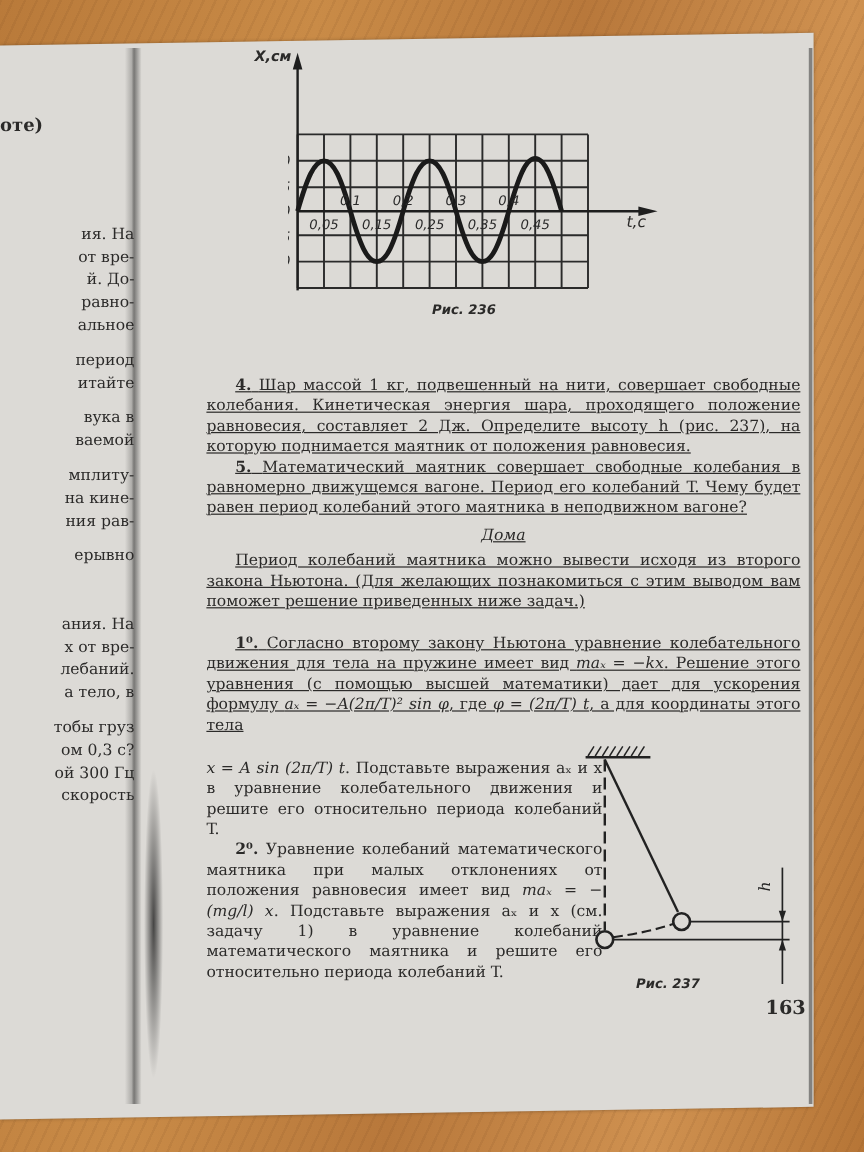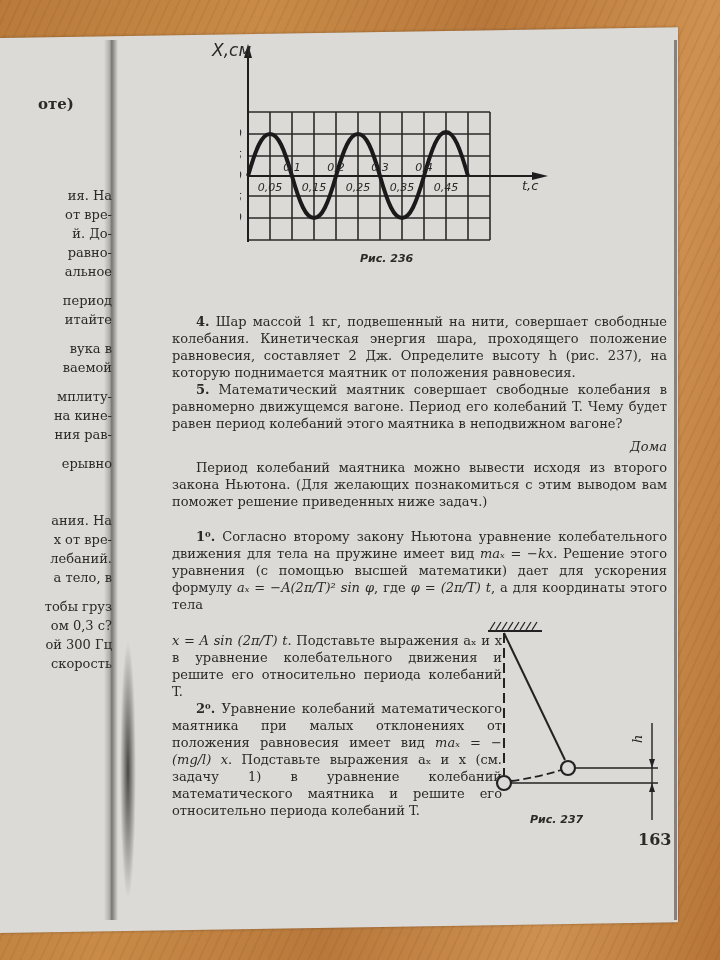--- a/index.html
+++ b/index.html
@@ -16,43 +16,43 @@
     background:linear-gradient(90deg,transparent,rgba(40,40,40,0.25) 40%,rgba(20,20,20,0.5) 55%,transparent);}
   .fold-dark{position:absolute;left:120px;top:640px;width:16px;height:260px;
     background:radial-gradient(ellipse at center,rgba(20,20,20,0.75),transparent 70%);}
   .left-col{position:absolute;left:0;top:95px;width:112px;font-size:13px;line-height:19px;text-align:right;}
   .left-col .lline{white-space:nowrap;overflow:hidden;text-align:right;}
   .left-col .gap{height:10px;}
   .left-title{font-weight:bold;font-size:15px;text-align:left;margin-bottom:72px;}
   .main{position:absolute;left:160px;top:40px;width:510px;}
   .chart{position:absolute;left:80px;top:0px;width:320px;height:240px;}
   .fig-cap{font-size:11px;font-weight:bold;font-family:"DejaVu Sans",sans-serif;font-style:italic;}
-  .text-block{position:absolute;left:12px;width:495px;font-size:13px;line-height:17px;text-align:justify;}
+  .text-block{position:absolute;left:12px;width:495px;font-size:13px;line-height:17px;text-align:justify;text-decoration:underline;}
   .text-block p{margin:0;text-indent:24px;}
   .text-block b{font-weight:bold;}
-  .home-h{text-align:right;font-style:italic;font-size:13px;margin:6px 0 4px 0;}
+  .home-h{text-align:center;font-style:italic;font-size:13px;margin:6px 0 4px 0;}
   .narrow{position:absolute;left:12px;width:330px;font-size:13px;line-height:17px;text-align:justify;}
   .narrow p{margin:0;text-indent:24px;}
   .narrow p.cont{text-indent:0;}
   .pend{position:absolute;left:320px;top:575px;width:190px;height:240px;}
   .page-no{position:absolute;left:478px;top:790px;font-size:16px;font-weight:bold;}
   i.m{font-style:italic;}
 </style>
 </head>
 <body>
 
 <div class="wood-grain"></div>
 
 <div class="paper"></div>
 <div class="paper-right-edge"></div>
 <div class="fold"></div>
 <div class="fold-dark"></div>
 
 <div class="left-col">
-  <div class="left-title" style="text-align:center">оте)</div>
+  <div class="left-title" style="text-align:left">оте)</div>
   <div>
     <div class="lline">ия. На</div>
     <div class="lline">от вре-</div>
     <div class="lline">й. До-</div>
     <div class="lline">равно-</div>
     <div class="lline">альное</div>
   </div>
   <div class="gap"></div>
   <div>
     <div class="lline">период</div>
@@ -136,21 +136,21 @@
         <text x="96" y="131">0,2</text>
         <text x="140" y="131">0,3</text>
         <text x="184" y="131">0,4</text>
         <text x="30" y="151">0,05</text>
         <text x="74" y="151">0,15</text>
         <text x="118" y="151">0,25</text>
         <text x="162" y="151">0,35</text>
         <text x="206" y="151">0,45</text>
       </g>
     </svg>
-    <div style="position:absolute;left:-28px;top:0px;font-family:'DejaVu Sans',sans-serif;font-style:italic;font-size:17px;">X,см</div>
+    <div style="position:absolute;left:-28px;top:0px;font-family:'DejaVu Sans',sans-serif;font-style:italic;font-size:12px;font-weight:bold;">X,см</div>
     <div style="position:absolute;left:282px;top:138px;font-family:'DejaVu Sans',sans-serif;font-style:italic;font-size:13px;">t,c</div>
     <div class="fig-cap" style="position:absolute;left:120px;top:212px;">Рис. 236</div>
   </div>
 
   <div class="text-block" style="top:273px;">
     <p><b>4.</b> <span>Шар массой 1 кг, подвешенный на нити, совершает свободные колебания. Кинетическая энергия шара, проходящего положение равновесия, составляет 2 Дж. Определите высоту h (рис. 237), на которую поднимается маятник от положения равновесия.</span></p>
     <p><b>5.</b> <span>Математический маятник совершает свободные колебания в равномерно движущемся вагоне. Период его колебаний T. Чему будет равен период колебаний этого маятника в неподвижном вагоне?</span></p>
     <div class="home-h">Дома</div>
     <p>Период колебаний маятника можно вывести исходя из второго закона Ньютона. (Для желающих познакомиться с этим выводом вам поможет решение приведенных ниже задач.)</p>
     <p style="margin-top:18px;">

